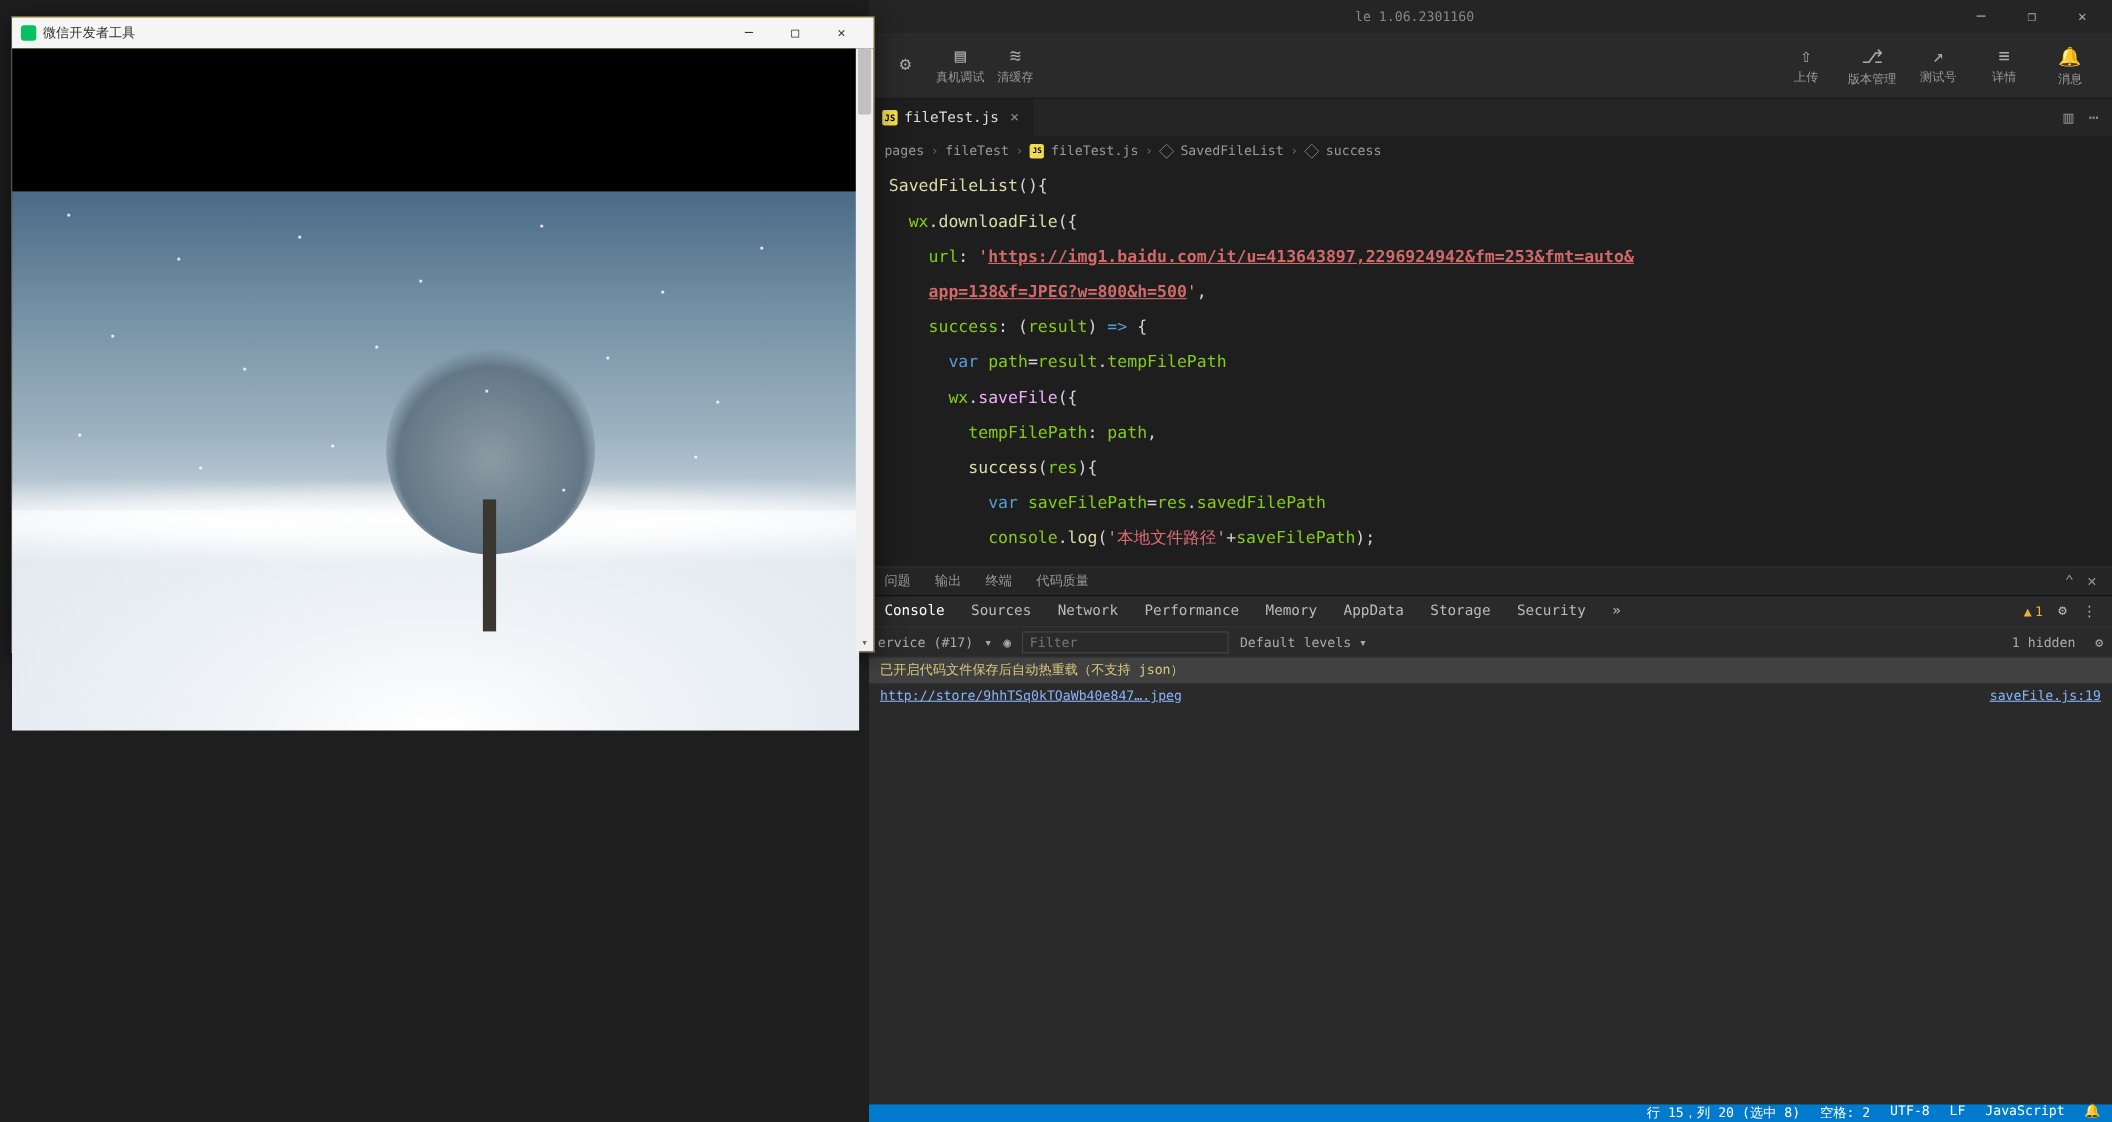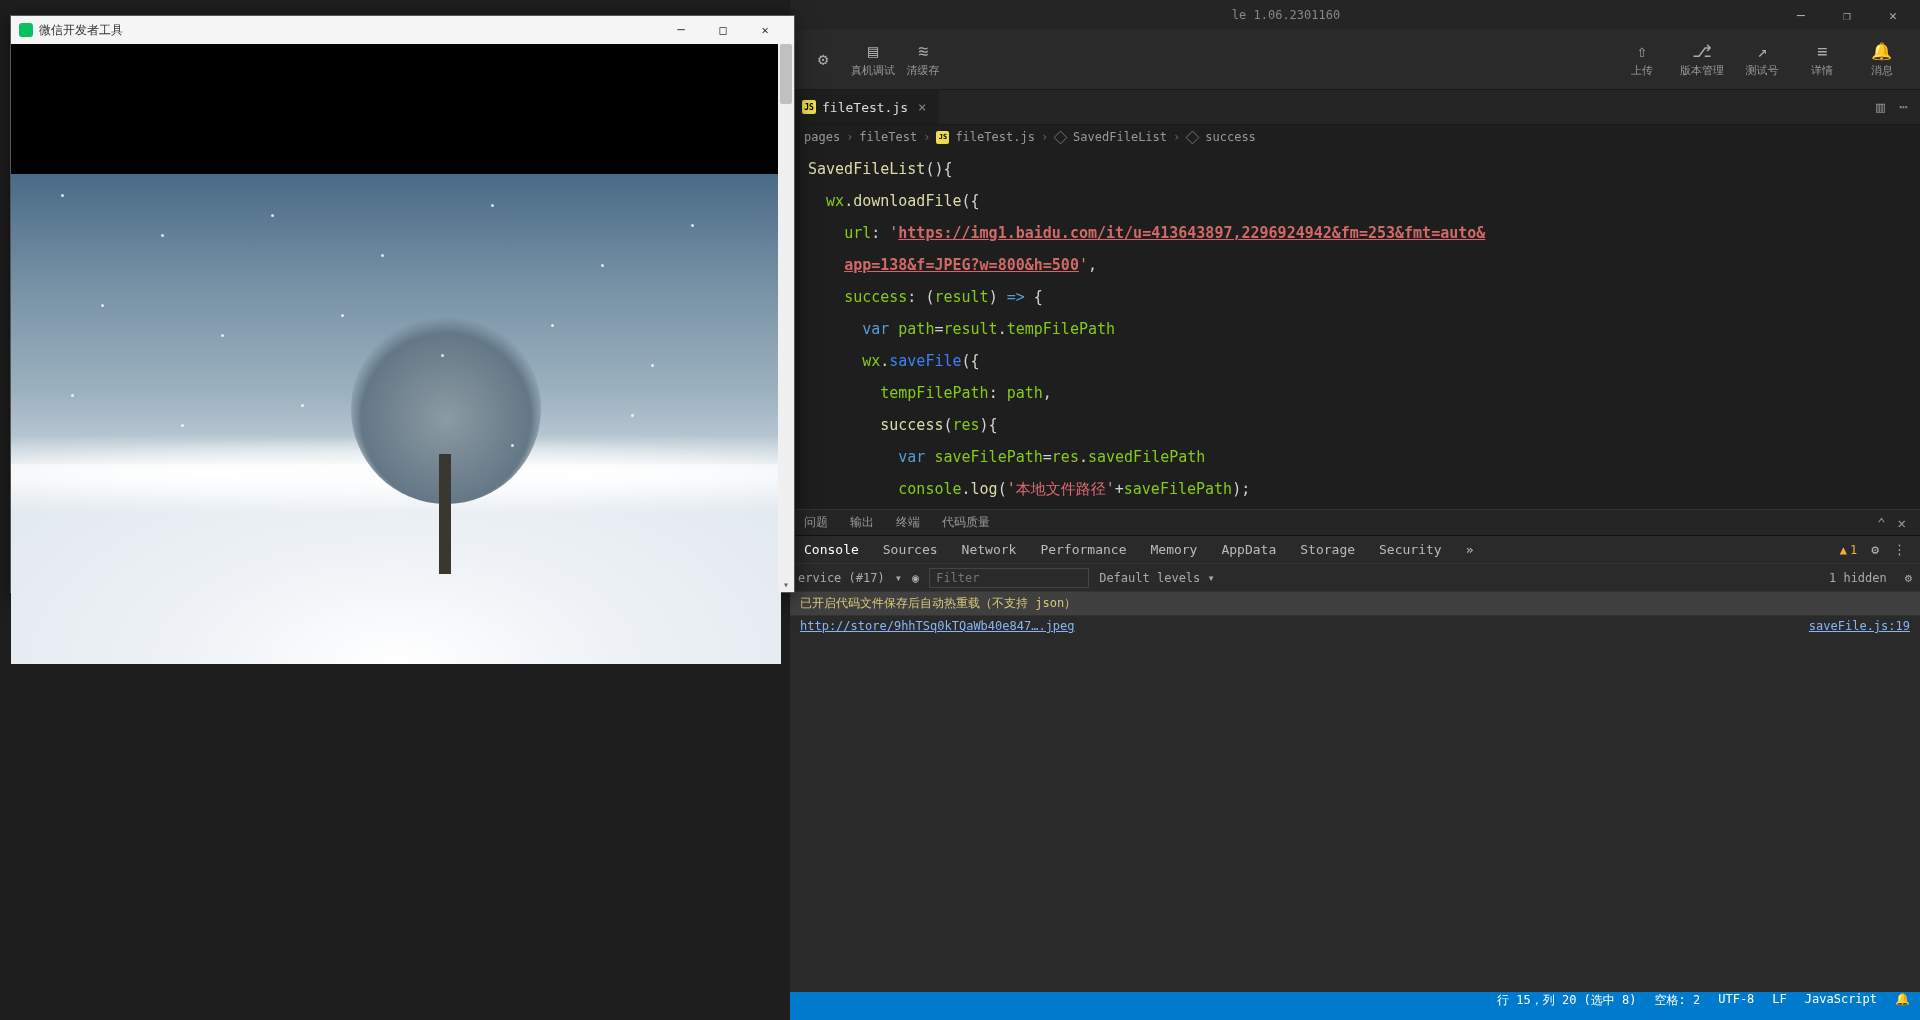--- a/index.html
+++ b/index.html
@@ -30,48 +30,48 @@
 .crumb .sep { color:#666; }
 .crumb .fico { width:13px; height:13px; background:#f0db4f; color:#000; font-size:7px; font-weight:bold; display:flex; align-items:center; justify-content:center; border-radius:2px; }
 .crumb .cube { width:13px; height:13px; border:1.5px solid #888; transform:rotate(45deg) scale(0.75);  }
 
 
 .editor { flex:1; background:#1e1e1e; font-family:Consolas,monospace; font-size:15px; line-height:32px; padding:4px 0 0 18px; white-space:pre; color:#d4d4d4; overflow:hidden; }
 .c1 { color:#84cc16; } 
 .c2 { color:#dcdcaa; } 
 .c3 { color:#ce9178; } 
 .c4 { color:#569cd6; } 
-.c6 { color:#3b82f6; } 
+.c6 { color:#f0abfc; } 
 .c7 { color:#d16969; text-decoration:underline;font-weight:bold; }
 .cCJK { color:#e06c75; }
 
 
 .paneltabs { height:26px; background:#252526; display:flex; align-items:center; font-size:12px; color:#999; gap:22px; padding:0 14px; border-top:1px solid #333; }
 .paneltabs .right { margin-left:auto; display:flex; gap:12px; font-size:14px; }
 
 
 .dtabs { height:28px; background:#2a2a2a; display:flex; align-items:center; font-size:13px; color:#bbb; gap:24px; padding:0 14px; border-top:1px solid #111; }
 .dtabs .act { color:#fff; }
 .dtabs .right { margin-left:auto; display:flex; align-items:center; gap:14px; }
 .warn { color:#f0b030; font-size:12px; display:flex; align-items:center; gap:3px; }
 
 
 .frow { height:28px; background:#2a2a2a; display:flex; align-items:center; font-size:12px; color:#aaa; padding:0 8px; gap:10px; border-top:1px solid #333; }
-.frow input { background:#2a2a2a; border:1px solid #444; color:#ccc; padding:2px 6px; font-size:12px; width:160px; }
+.frow input { background:#2a2a2a; border:1px solid #444; color:#ccc; padding:2px 6px; font-size:12px; width:188px; }
 .frow .right { margin-left:auto; display:flex; align-items:center; gap:18px; }
 
 
 .cons { background:#2a2a2a; font-family:Consolas,monospace; font-size:12px; }
 .cons .line { display:flex; padding:3px 10px; border-top:1px solid #333; }
 .cons .wline { background:#404040; color:#d8c87a; }
 .cons .line a { color:#8ab4f8; text-decoration:underline; }
 .cons .src { margin-left:auto; color:#8ab4f8; text-decoration:underline; }
 
 
-.status { height:28px; background:#007acc; color:#fff; font-size:12px; display:flex; align-items:flex-start; padding:0 10px; gap:18px; }
+.status { height:16px; background:#007acc; color:#fff; font-size:12px; display:flex; align-items:flex-end; padding:0 10px; gap:18px; }
 .status .right { margin-left:auto; display:flex; gap:18px; }
 
 
 .simwin { position:absolute; top:15px; left:10px; width:785px; height:578px; background:#fde047; border:1px solid #555; box-shadow:0 4px 20px rgba(0,0,0,0.6); display:flex; flex-direction:column; }
 .simtitle { height:28px; background:#f5f5f5; color:#333; display:flex; align-items:center; padding:0 8px; font-size:12px; }
 .simtitle .wb { margin-left:auto; display:flex; gap:0; }
 .simtitle .wbtn { width:42px; height:28px; display:flex; align-items:center; justify-content:center; color:#333; font-size:12px; }
 .simbody { flex:1; background:#000; position:relative; }
 .simimg { position:absolute; top:130px; left:0; width:770px; height:490px; background:linear-gradient(180deg,#4a6a86 0%,#7a95a8 25%,#9db2c0 45%,#e6ebf0 70%,#f2f4f6 100%); overflow:hidden; }
 

